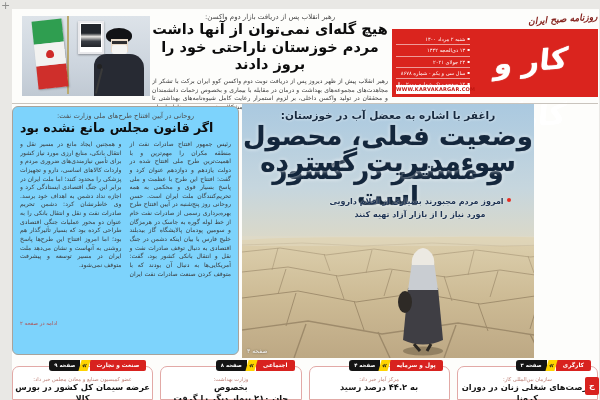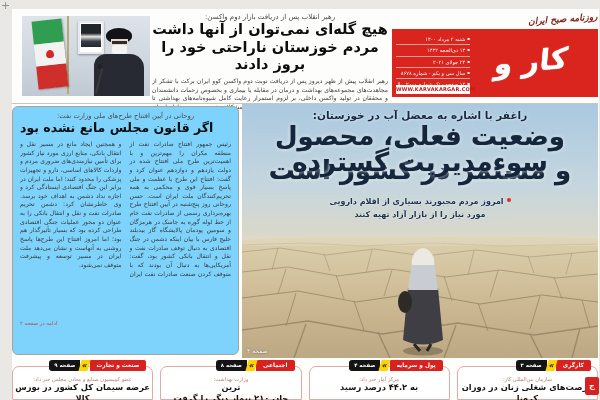--- a/index.html
+++ b/index.html
@@ -57,21 +57,21 @@
   
   .left-box{position:absolute;left:12px;top:106px;width:227px;height:249px;background:#7dd3fc;
     border:1px solid #a8a39b;border-radius:6px;padding:5px 7px;box-sizing:border-box;}
   .lb-kicker{text-align:center;font-size:6.8px;color:#4c4c4c;}
   .lb-h{font-size:12.5px;font-weight:bold;text-align:left;color:#0d0d0d;line-height:1.28;letter-spacing:-.3px;}
   .lb-body{margin-top:4px;height:178px;column-count:2;column-gap:8px;font-size:6.1px;line-height:1.42;
     text-align:justify;color:#3a3a3a;overflow:hidden;}
   .lb-cont{font-size:5.3px;color:#b05050;text-align:left;margin-top:2px;}
 
   
-  .photo-wrap{position:absolute;left:242px;top:104px;width:356px;height:254px;overflow:hidden;}
+  .photo-wrap{position:absolute;left:242px;top:104px;width:292px;height:254px;overflow:hidden;}
   .photo-wrap svg{position:absolute;left:0;top:0;}
   .main-kicker{position:absolute;left:0;top:5px;width:100%;text-align:center;font-size:10.5px;
     font-weight:bold;color:#16293f;text-shadow:0 0 3px rgba(255,255,255,.9);}
   .main-h{position:absolute;left:0;width:100%;text-align:center;font-size:26px;font-weight:bold;
     color:#13263c;letter-spacing:-.8px;line-height:1;
     text-shadow:0 0 4px rgba(255,255,255,.85),0 0 1px #13263c;}
   .main-h.l1{top:19px;}
   .main-h.l2{top:53px;}
   .bullets{position:absolute;left:6px;top:92px;width:344px;display:flex;gap:12px;}
   .bullet{flex:1;text-align:center;font-size:8px;font-weight:bold;color:#1d3252;line-height:1.6;
@@ -222,21 +222,21 @@
       <div class="card-kicker">مرکز آمار خبر داد:</div>
       <div class="card-h">به ۴۴.۲ درصد رسید</div>
     </div>
     <div class="card">
       <div class="tab">
         <span class="tab-page">صفحه ۸</span>
         <span class="tab-chev">«</span>
         <span class="tab-name">اجتماعی</span>
       </div>
       <div class="card-kicker">وزارت بهداشت:</div>
-      <div class="card-h">ترین</div>
+      <div class="card-h">بخصوص</div>
       <div class="card-h">جان ۲۱۰ بیمار دیگر را گرفت</div>
     </div>
     <div class="card">
       <div class="tab">
         <span class="tab-page">صفحه ۹</span>
         <span class="tab-chev">«</span>
         <span class="tab-name">صنعت و تجارت</span>
       </div>
       <div class="card-kicker">عضو کمیسیون صنایع و معادن مجلس خبر داد:</div>
       <div class="card-h">عرضه سیمان کل کشور در بورس کالا</div>

